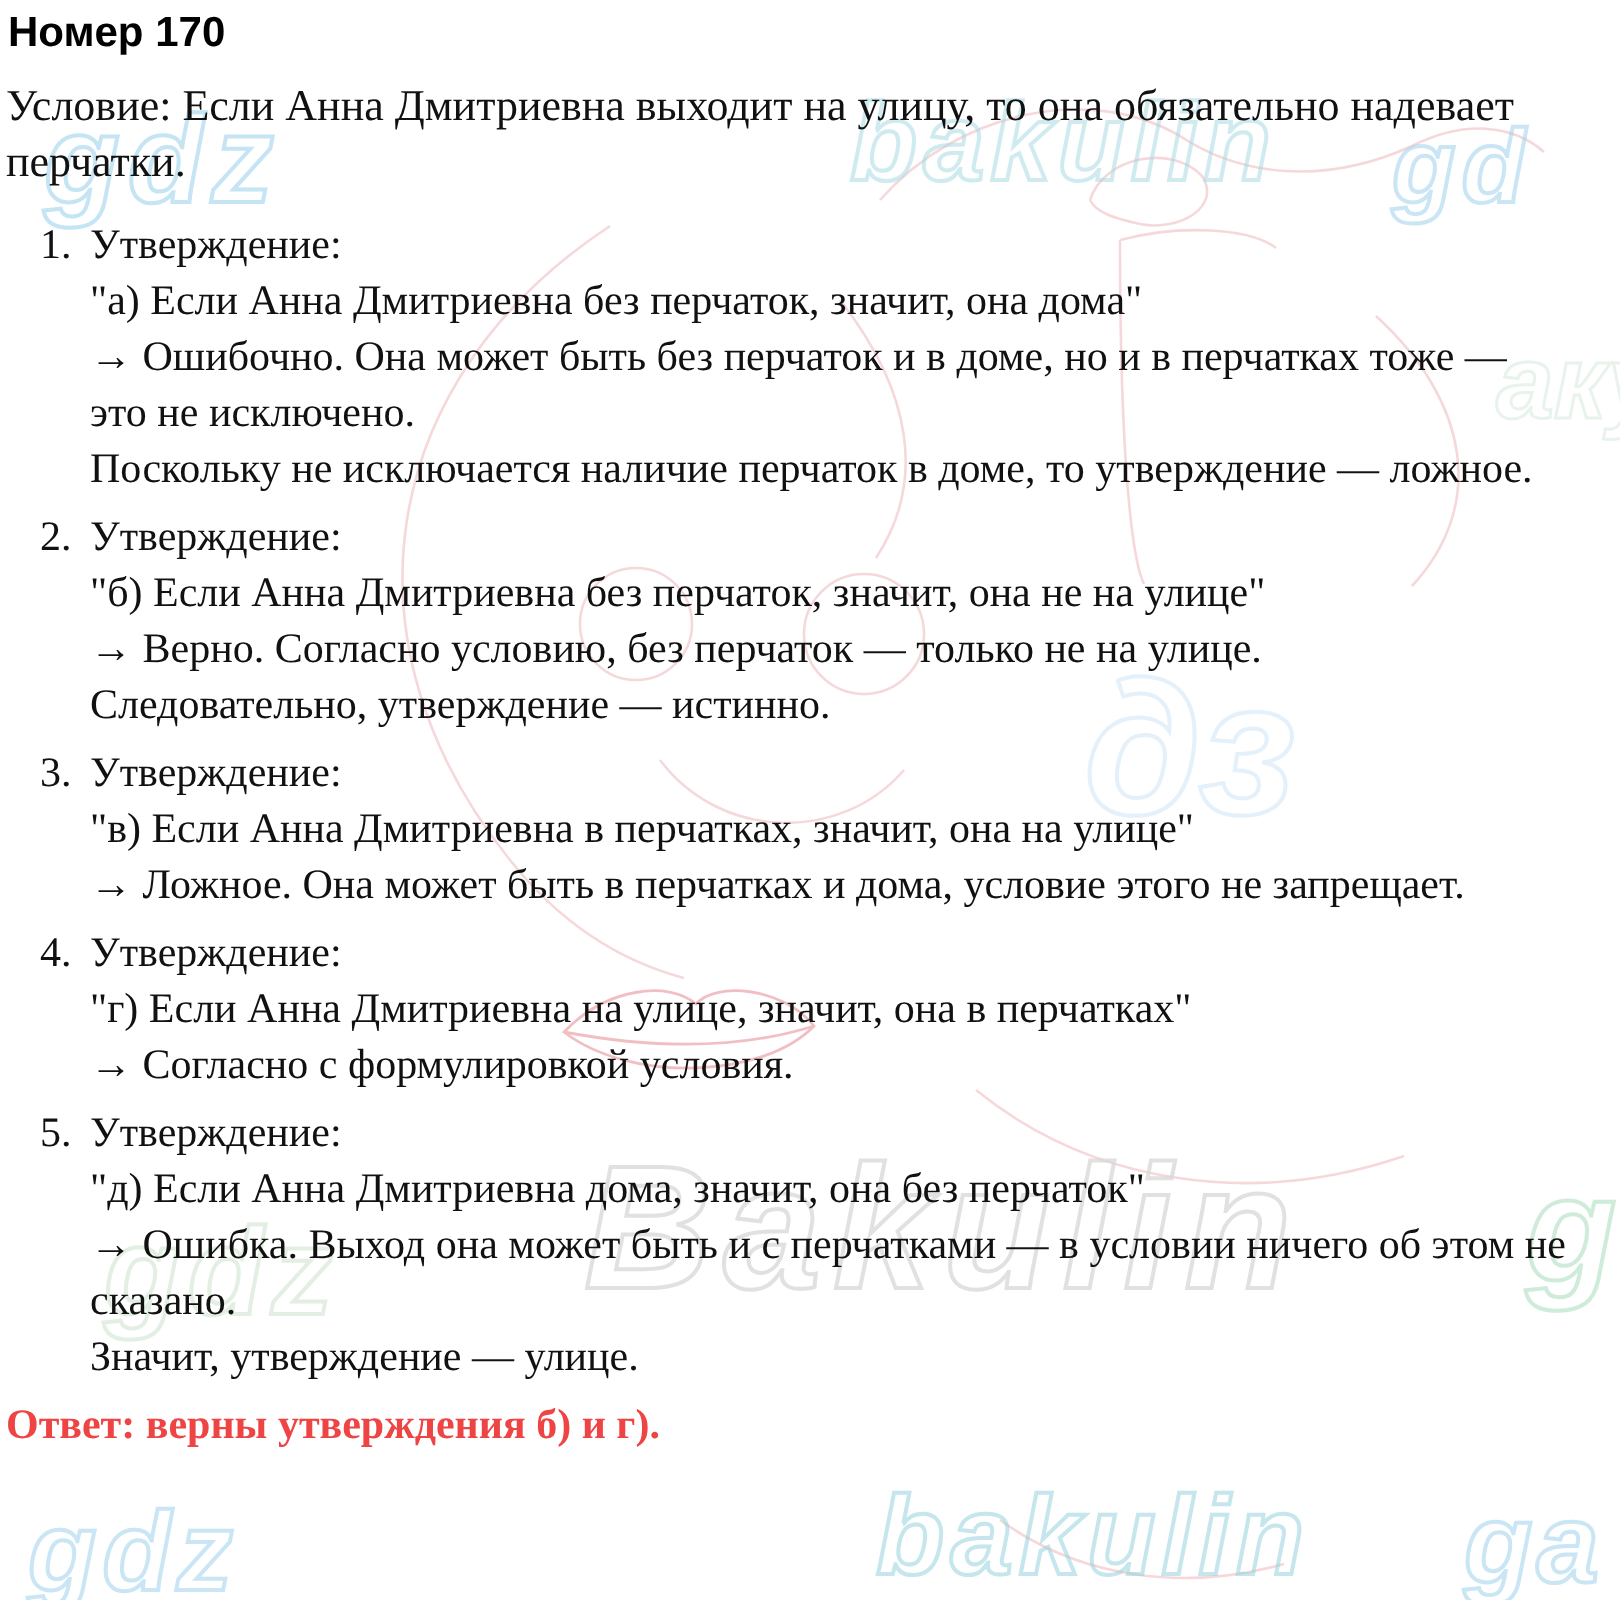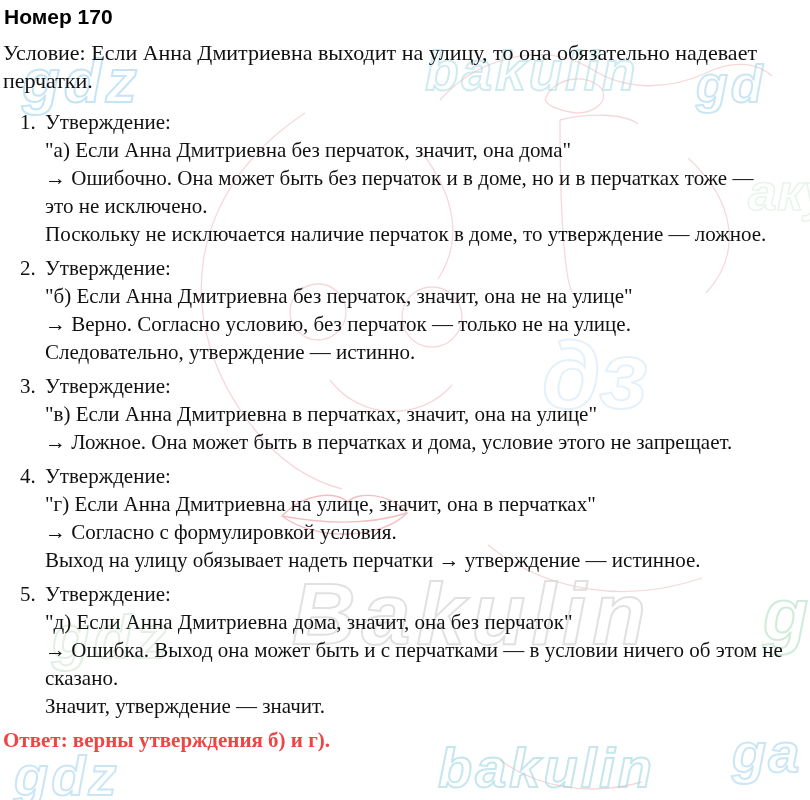--- a/index.html
+++ b/index.html
@@ -24,21 +24,21 @@
   .wm-top-left   {left:22px;  top:50px;  font-size:62px; letter-spacing:4px; -webkit-text-stroke:2px rgba(150,205,235,.55);}
   .wm-top-center {left:425px; top:44px;  font-size:55px; letter-spacing:3px; -webkit-text-stroke:2px rgba(160,215,225,.50);}
   .wm-top-right  {left:696px; top:58px;  font-size:52px; letter-spacing:3px; -webkit-text-stroke:2px rgba(150,205,235,.50);}
   .wm-dz-big     {left:542px; top:322px; font-size:95px; width:1em; word-break:break-all; line-height:1.12;text-align:right; -webkit-text-stroke:2px rgba(190,222,242,.42);}
   .wm-col-right  {left:748px; top:158px; font-size:52px; width:1em; word-break:break-all; line-height:68px; -webkit-text-stroke:1.5px rgba(205,228,210,.45);}
   .wm-bak-big    {left:292px; top:570px; font-size:88px; letter-spacing:6px; -webkit-text-stroke:2px rgba(215,215,215,.75);}
   .wm-g-right    {left:763px; top:578px; font-size:74px; -webkit-text-stroke:2px rgba(165,220,185,.55);}
   .wm-gdz-mid    {left:52px;  top:606px; font-size:62px; letter-spacing:4px; -webkit-text-stroke:2px rgba(205,225,205,.55);}
   .wm-bot-left   {left:14px;  top:748px; font-size:56px; letter-spacing:3px; -webkit-text-stroke:2px rgba(150,205,235,.50);}
   .wm-bot-center {left:438px; top:740px; font-size:56px; letter-spacing:3px; -webkit-text-stroke:2px rgba(150,210,220,.55);}
-  .wm-bot-right  {left:732px; top:725px; font-size:56px; letter-spacing:2px; -webkit-text-stroke:2px rgba(150,205,235,.50);}
+  .wm-bot-right  {left:732px; top:744px; font-size:56px; letter-spacing:2px; -webkit-text-stroke:2px rgba(150,205,235,.50);}
   
   .title{
     font-family:"Liberation Sans", sans-serif;
     font-weight:bold;font-size:21px;line-height:26px;
     margin:0 0 9px 1px;color:#000;
   }
   .condition{
     font-size:22px;line-height:28px;margin:0 0 13px 0;
   }
   ol.statements{list-style:none;margin:0;padding:0;}
@@ -118,27 +118,26 @@
           <p>"в) Если Анна Дмитриевна в перчатках, значит, она на улице"</p>
           <p>→ Ложное. Она может быть в перчатках и дома, условие этого не запрещает.</p>
         </div>
       </li>
       <li class="statement">
         <span class="num">4.</span>
         <div class="content">
           <p>Утверждение:</p>
           <p>"г) Если Анна Дмитриевна на улице, значит, она в перчатках"</p>
           <p>→ Согласно с формулировкой условия.</p>
-          <p>Выход на улицу обязывает надеть перчатки → утверждение — истинное.</p>
         </div>
       </li>
       <li class="statement">
         <span class="num">5.</span>
         <div class="content">
           <p>Утверждение:</p>
           <p>"д) Если Анна Дмитриевна дома, значит, она без перчаток"</p>
           <p>→ Ошибка. Выход она может быть и с перчатками — в условии ничего об этом не сказано.</p>
-          <p>Значит, утверждение — значит.</p>
+          <p>Значит, утверждение — улице.</p>
         </div>
       </li>
     </ol>
   <p class="answer">Ответ: верны утверждения б) и г).</p>
 </div>
 
 </body></html>

